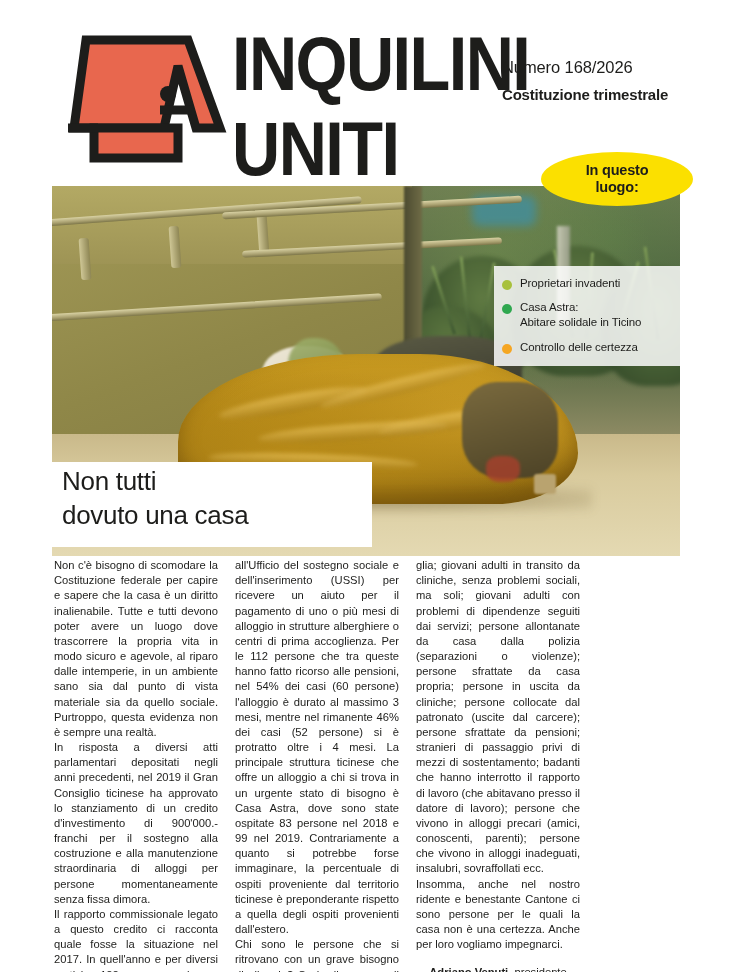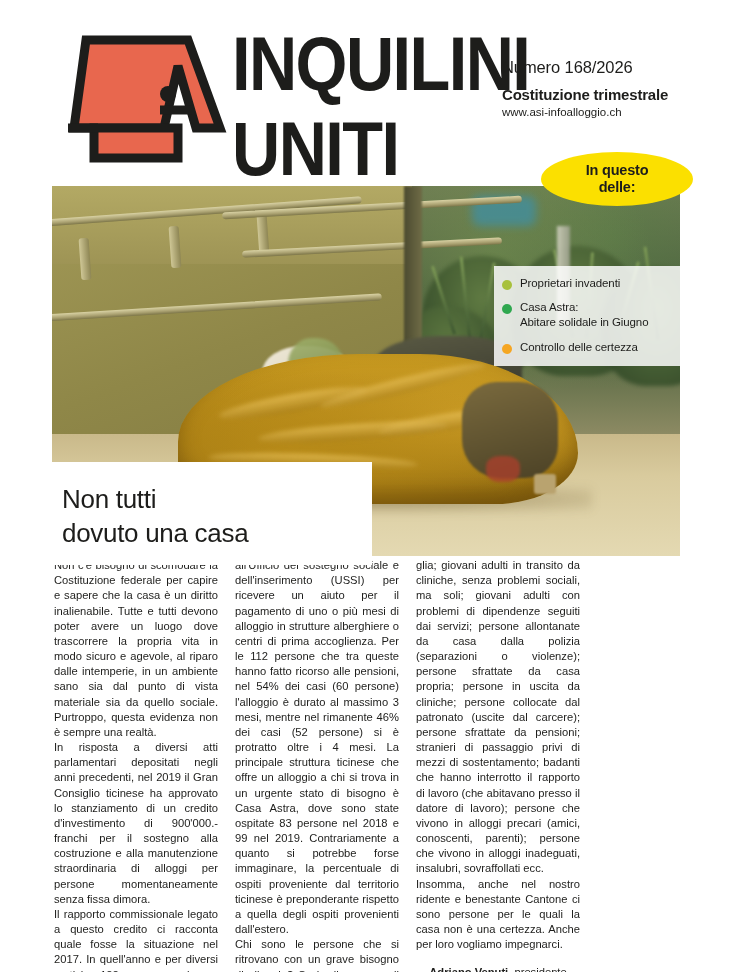--- a/index.html
+++ b/index.html
@@ -327,21 +327,21 @@
     color: #1d1d1b;
     letter-spacing: -0.1px;
   }
 
   
   .headline {
     position: absolute;
     left: 52px;
     top: 462px;
     width: 320px;
-    padding: 20px 0 14px 10px;
+    padding: 2px 0 14px 10px;
     background: #ffffff;
     z-index: 4;
   }
   .headline-line {
     font-size: 26px;
     line-height: 1.32;
     color: #1d1d1b;
     font-weight: normal;
     letter-spacing: -0.3px;
   }
@@ -395,21 +395,20 @@
     </div>
 
     <div class="logo-words">
       <div class="logo-line">INQUILINI</div>
       <div class="logo-line logo-line-2">UNITI</div>
     </div>
 
     <div class="issue-block">
       <div class="issue-number">Numero 168/2026</div>
       <div class="issue-pub">Costituzione trimestrale</div>
-      <div class="issue-url">www.asi-infoalloggio.ch</div>
     </div>
   </div>
 
   <div class="photo-wrap">
     <div class="photo">
 
       <div class="ph-sky"></div>
       <div class="ph-outside">
         <div class="ph-shrub" style="left:10px;  top:70px;  width:120px; height:120px;"></div>
         <div class="ph-shrub" style="left:100px; top:60px;  width:130px; height:130px;"></div>
@@ -453,33 +452,33 @@
         <div class="ph-fold" style="left:200px; top:58px;  width:160px; height:17px; transform:rotate(-8deg);"></div>
       </div>
       <div class="ph-backpack"></div>
       <div class="ph-redbit"></div>
       <div class="ph-smallobj"></div>
     </div>
   </div>
 
   <div class="badge-oval">
     <div class="badge-line">In questo</div>
-    <div class="badge-line">delle:</div>
+    <div class="badge-line">luogo:</div>
   </div>
 
   <div class="toc-panel">
     <div class="toc-item">
       <span class="toc-dot" style="background:#a8c13c"></span>
       <span class="toc-text">Proprietari invadenti</span>
     </div>
     <div class="toc-item">
       <span class="toc-dot" style="background:#2fa84f"></span>
       <span class="toc-text">
         <span>Casa Astra:</span><br>
-        <span>Abitare solidale in Giugno</span>
+        <span>Abitare solidale in Ticino</span>
       </span>
     </div>
     <div class="toc-item">
       <span class="toc-dot" style="background:#f5a623"></span>
       <span class="toc-text">Controllo delle certezza</span>
     </div>
   </div>
 
   <div class="headline">
     <div class="headline-line">Non tutti</div>

